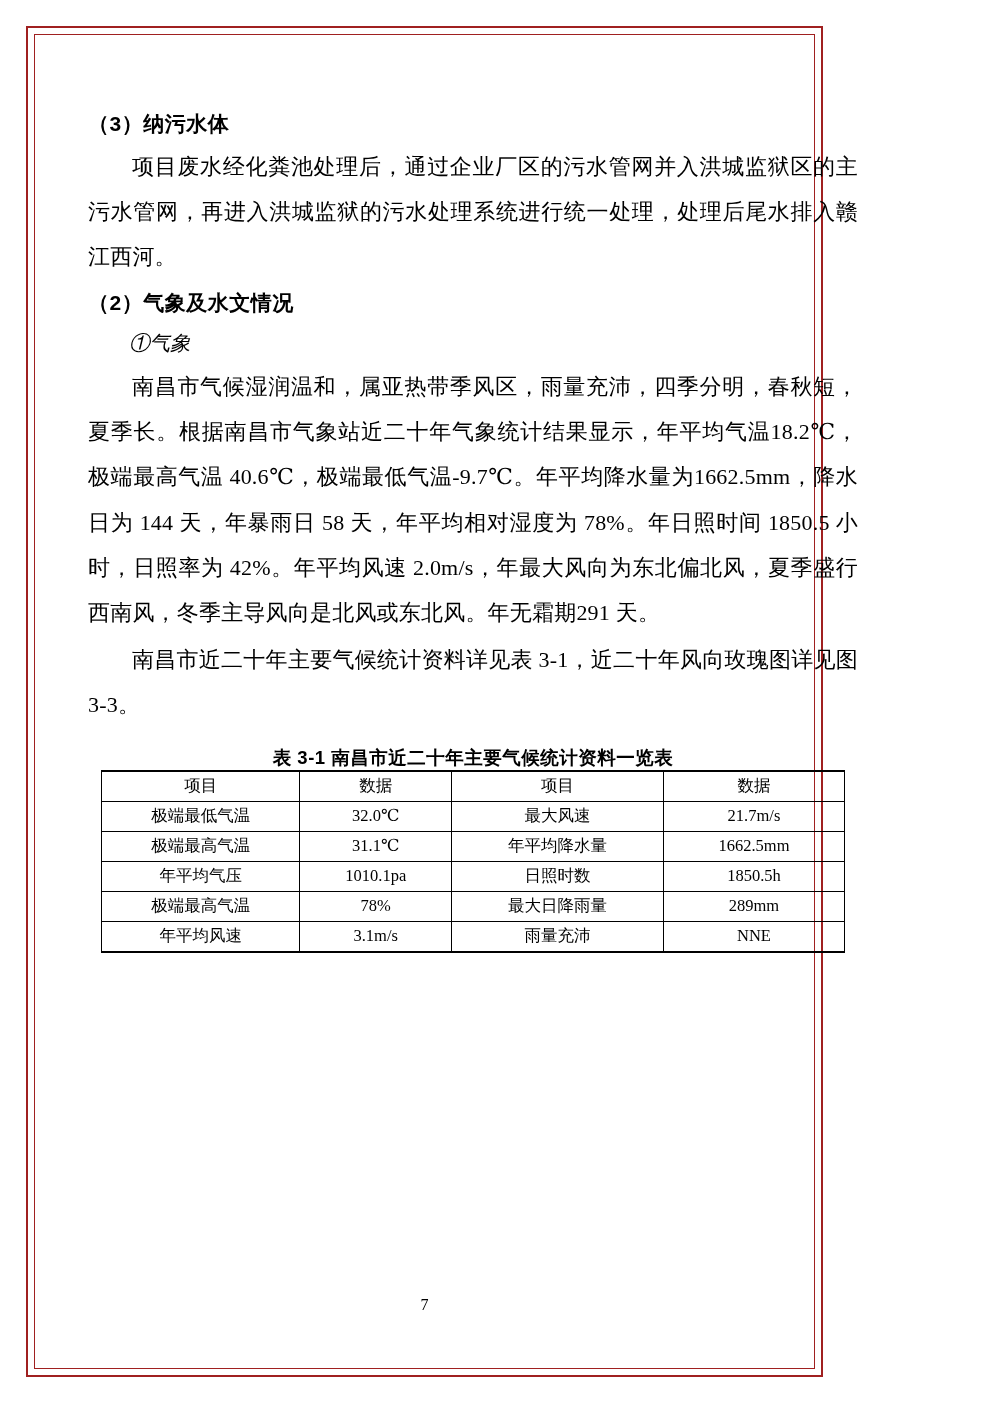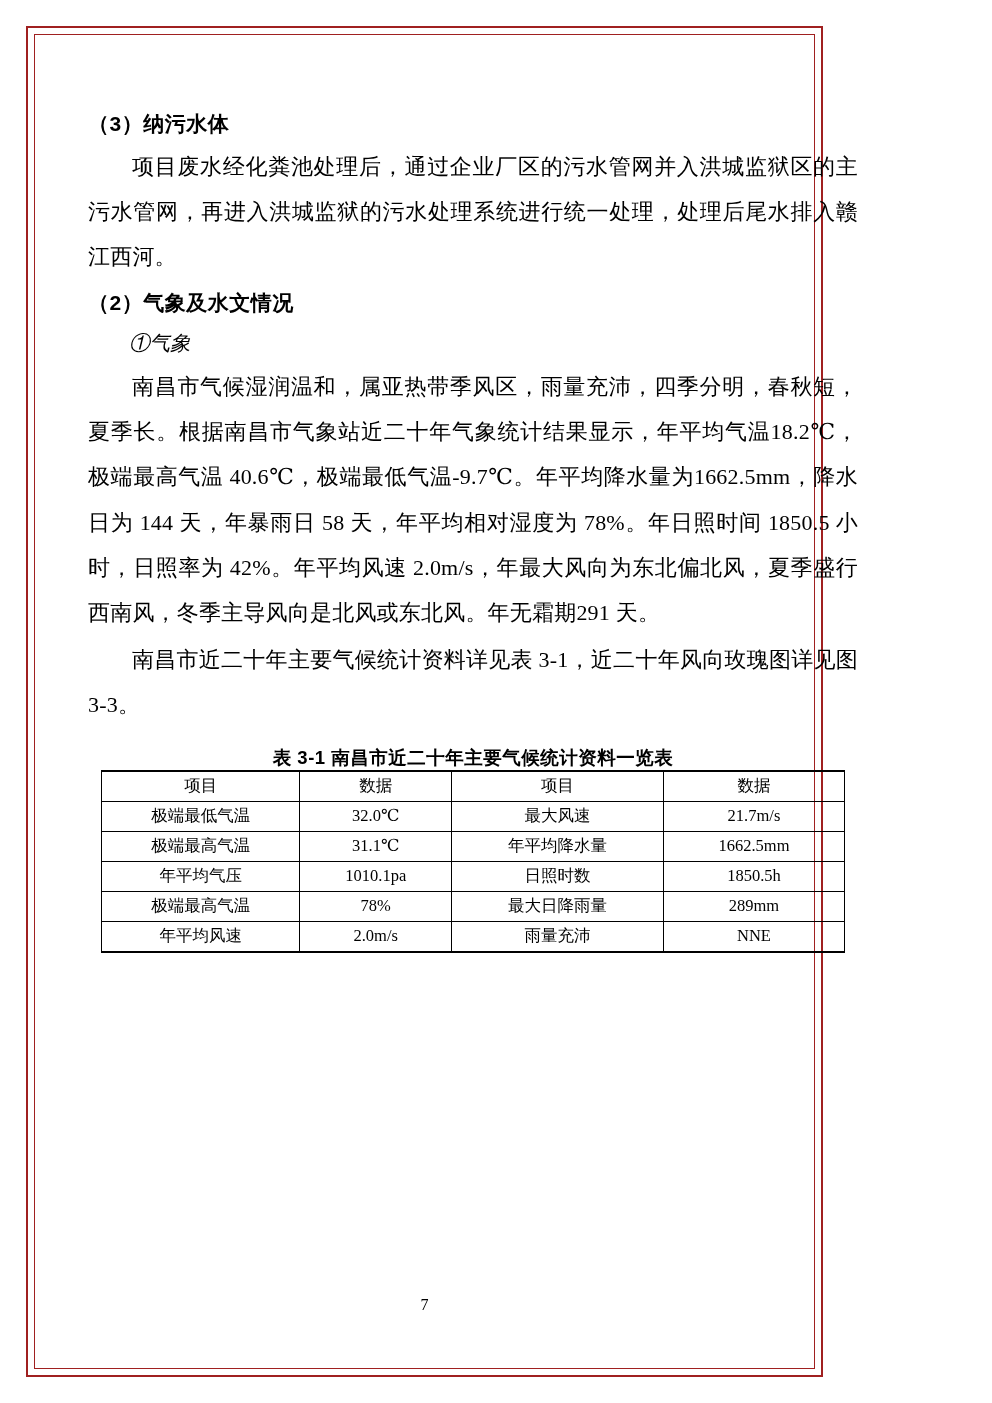--- a/index.html
+++ b/index.html
@@ -169,21 +169,21 @@
           <td class="c4">1850.5h</td>
         </tr>
         <tr>
           <td class="c1">极端最高气温</td>
           <td class="c2">78%</td>
           <td class="c3">最大日降雨量</td>
           <td class="c4">289mm</td>
         </tr>
         <tr>
           <td class="c1">年平均风速</td>
-          <td class="c2">2.0m/s</td>
+          <td class="c2">3.1m/s</td>
           <td class="c3">雨量充沛</td>
           <td class="c4">NNE</td>
         </tr>
       </tbody>
     </table>
 
   </div>
 
   <div class="page-number">7</div>
 </div>

